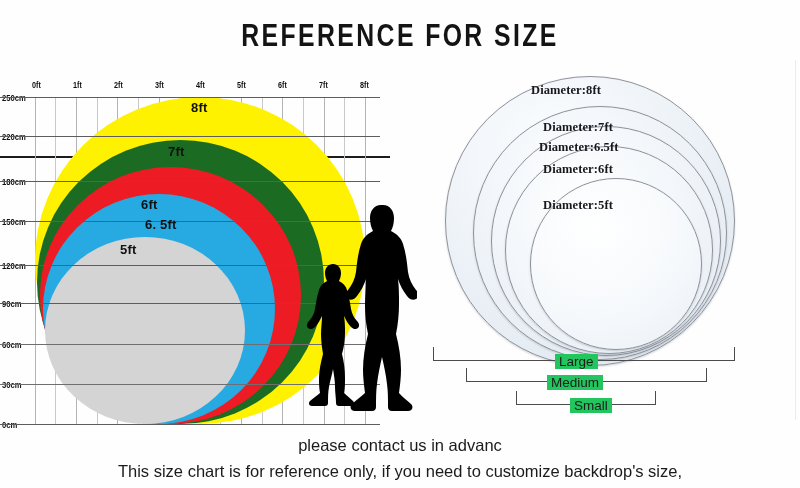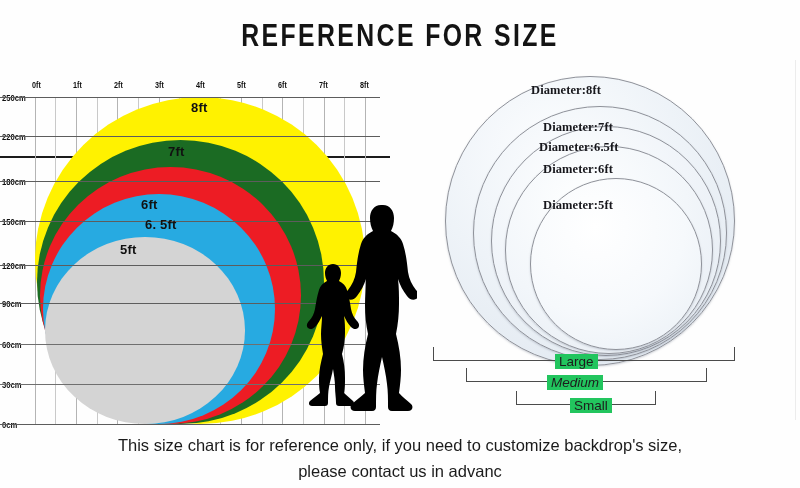--- a/index.html
+++ b/index.html
@@ -160,26 +160,26 @@
     <span class="disclab" style="left:106px;top:25px;">Diameter:8ft</span>
     <span class="disclab" style="left:118px;top:62px;">Diameter:7ft</span>
     <span class="disclab" style="left:114px;top:82px;">Diameter:6.5ft</span>
     <span class="disclab" style="left:118px;top:104px;">Diameter:6ft</span>
     <span class="disclab" style="left:118px;top:140px;font-family:Liberation Serif, serif;">Diameter:5ft</span>
 
     <div class="bracket" style="left:8px;top:289px;width:300px;"></div>
     <span class="brlab" style="left:130px;top:296px;">Large</span>
 
     <div class="bracket" style="left:41px;top:310px;width:239px;"></div>
-    <span class="brlab" style="left:122px;top:317px;font-style:italic;">Medium</span>
+    <span class="brlab" style="left:122px;top:317px;">Medium</span>
 
     <div class="bracket" style="left:91px;top:333px;width:138px;"></div>
     <span class="brlab" style="left:145px;top:340px;">Small</span>
   </div>
 
   <div class="edgeline"></div>
 
   <div class="footer">
+    <span class="fline">please contact us in advanc</span>
     <span class="fline">This size chart is for reference only, if you need to customize backdrop's size,</span>
-    <span class="fline">please contact us in advanc</span>
   </div>
 
 </div>
 
 </body></html>

